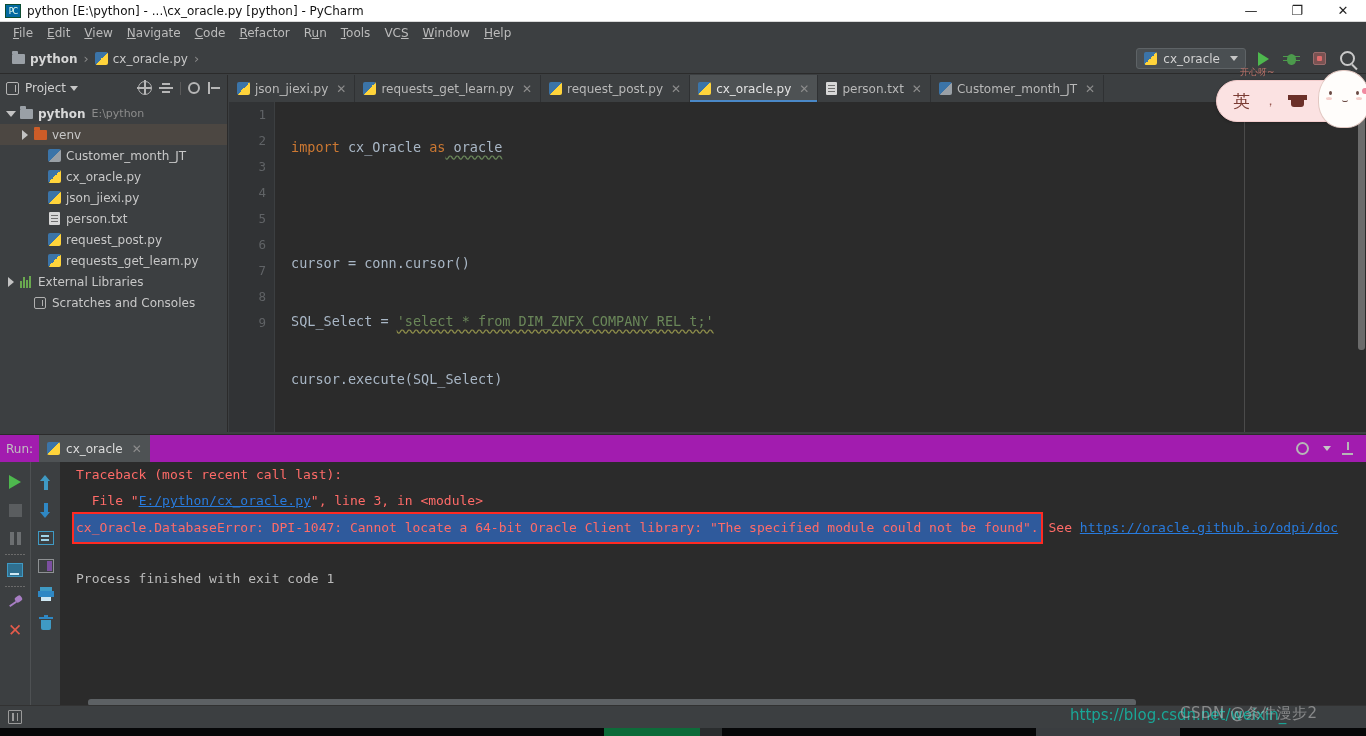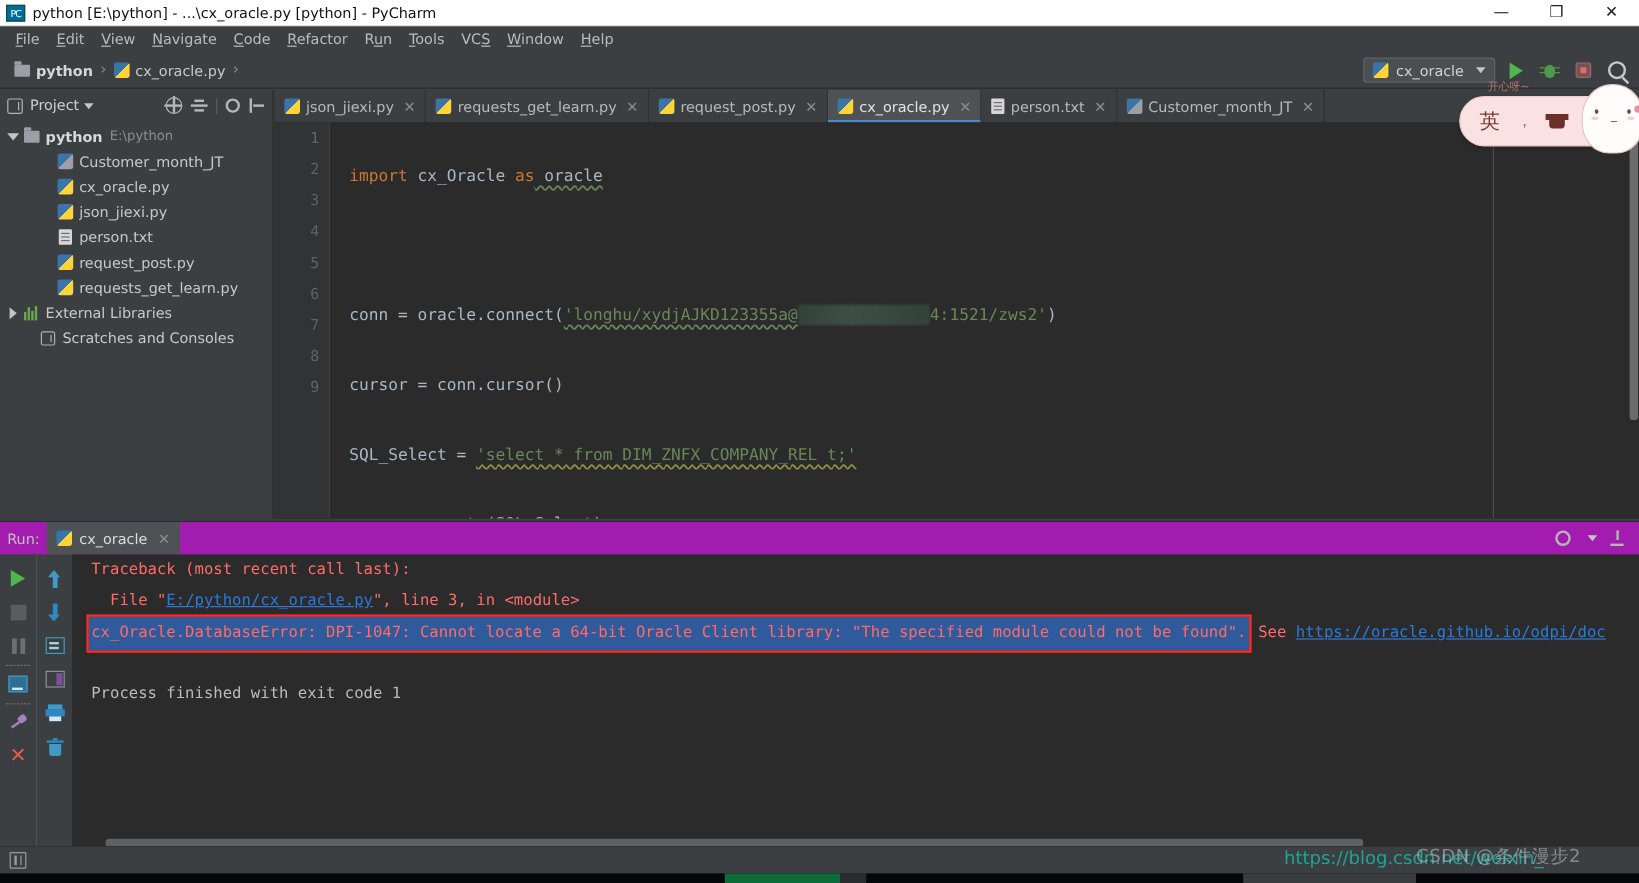--- a/index.html
+++ b/index.html
@@ -365,20 +365,29 @@
         <div class="tree-row" style="padding-left: 4px;">
           <span class="twisty">
             <i class="tri-down"></i>
           </span>
           <span class="tree-ico">
             <i class="ico-folder"></i>
           </span>
           <span class="lbl b">python</span>
           <span class="sub">E:\python</span>
         </div>
+        <div class="tree-row selected" style="padding-left: 18px;">
+          <span class="twisty">
+            <i class="tri-right"></i>
+          </span>
+          <span class="tree-ico">
+            <i class="fold-orange"></i>
+          </span>
+          <span class="lbl">venv</span>
+        </div>
         <div class="tree-row" style="padding-left: 32px;">
           <span class="twisty"></span>
           <span class="tree-ico">
             <i class="ico-py-bug"></i>
           </span>
           <span class="lbl">Customer_month_JT</span>
         </div>
         <div class="tree-row" style="padding-left: 32px;">
           <span class="twisty"></span>
           <span class="tree-ico">
@@ -481,21 +490,20 @@
           <div class="ln">4</div>
           <div class="ln">5</div>
           <div class="ln">6</div>
           <div class="ln">7</div>
           <div class="ln">8</div>
           <div class="ln">9</div>
         </div>
       <div class="code">
         <div class="line"><span class="kw">import</span><span class="id"> cx_Oracle </span><span class="kw">as</span><span class="id wavy"> oracle</span></div>
         <div class="line"></div>
-        <div class="line"><span class="id">conn = oracle.connect(</span><span class="str wavy">'longhu/xydjAJKD123355a@</span><span class="blurbox"></span><span class="str">4:1521/zws2'</span><span class="id">)</span></div>
         <div class="line"><span class="id">cursor = conn.cursor()</span></div>
         <div class="line"><span class="id">SQL_Select = </span><span class="str wavy-g">'select * from DIM_ZNFX_COMPANY_REL t;'</span></div>
         <div class="line"><span class="id">cursor.execute(SQL_Select)</span></div>
         
         
         
       </div>
       <div class="edit-scroll">
         <div class="thumb"></div>
       </div>

